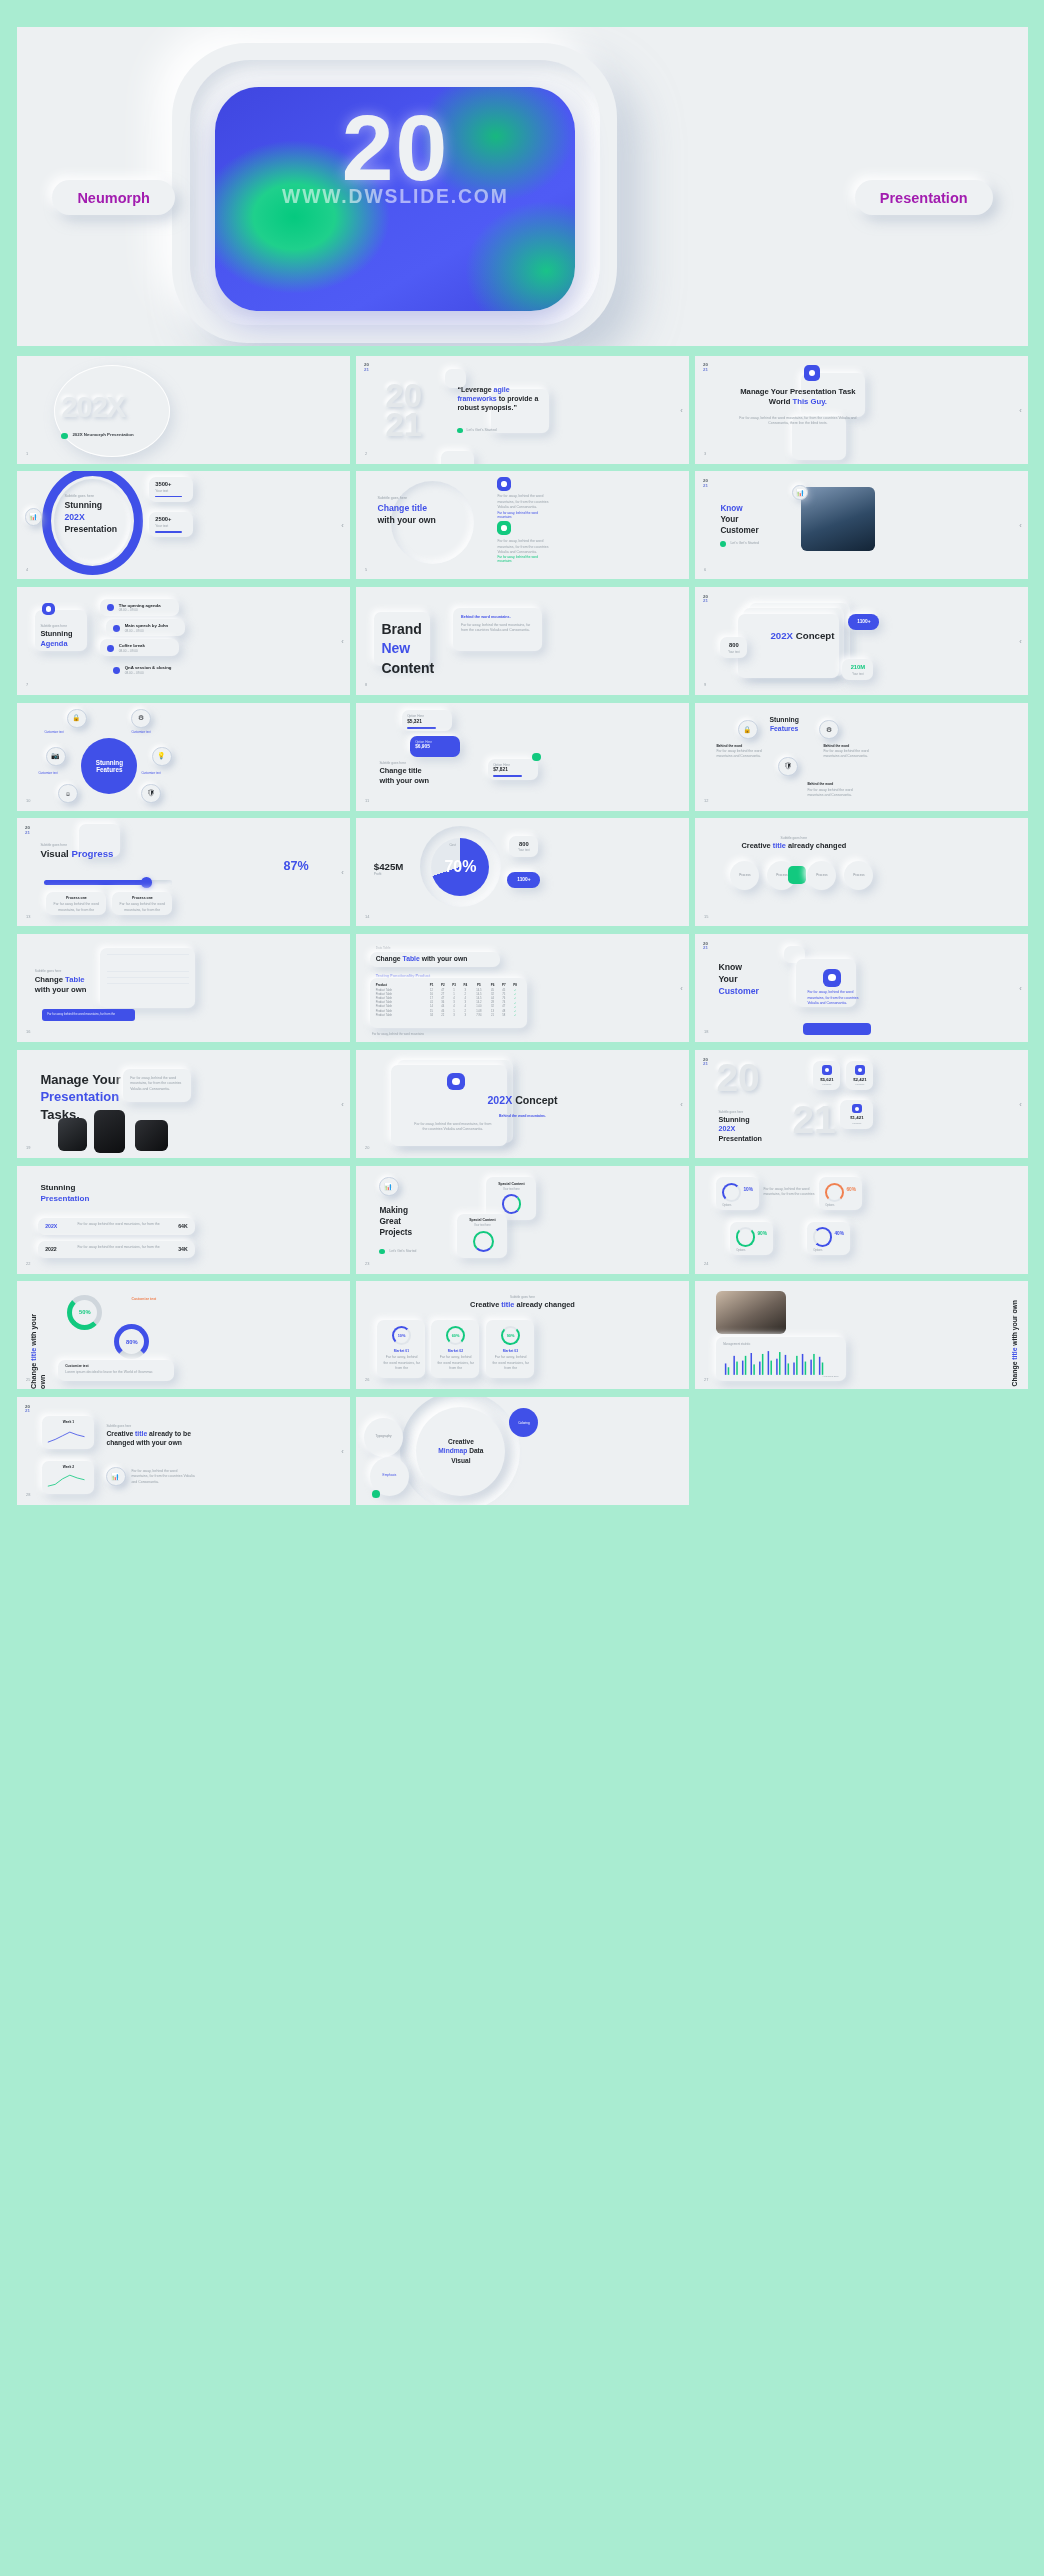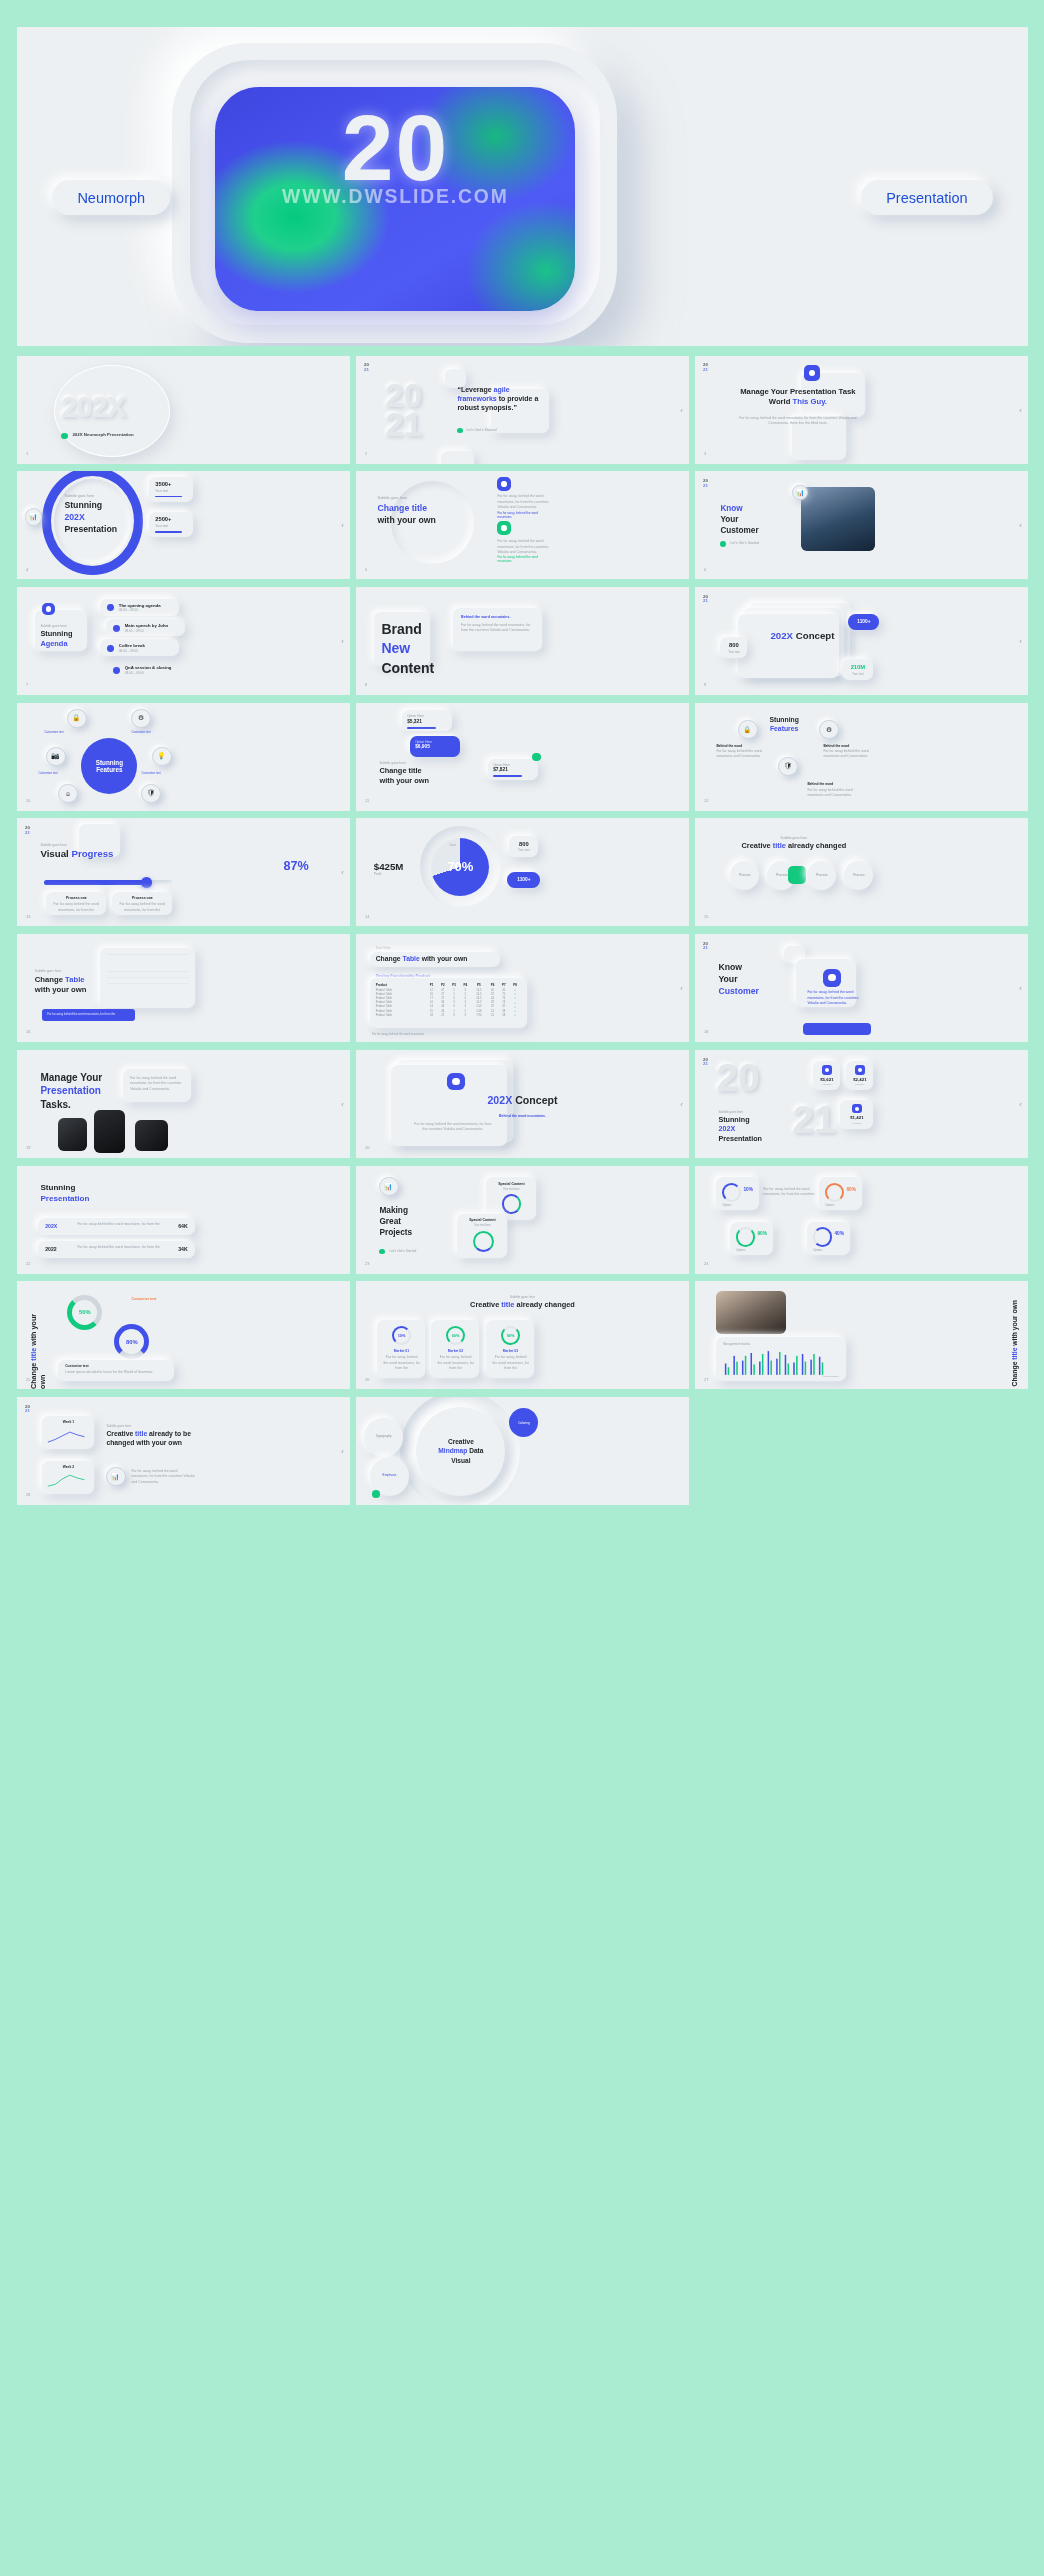--- a/index.html
+++ b/index.html
@@ -73,23 +73,23 @@
     letter-spacing: 1.9px;
   }
   .pill {
     position: absolute;
     top: 153px;
     height: 35px;
     padding: 0 25px;
     display: flex; align-items: center; justify-content: center;
     border-radius: 19.3px;
     background: #eef1f3;
-    color: #1d4ed8;
+    color: #a21caf;
     font-size: 14.5px;
-    font-weight: 400;
+    font-weight: 700;
     box-shadow:
       -4.8px -4.8px 10.6px rgba(255,255,255,0.95),
       5.8px 5.8px 12.6px rgba(163,177,198,0.5);
   }
   .pill.left  { left: 35px; }
   .pill.right { right: 35px; }
 
   
   .grid {
     margin: 9.7px 17.4px 0 17.4px;
@@ -410,21 +410,21 @@
       <div style="position:absolute;left:0;right:0;top:3.9px;text-align:center;font-size:3.5px;font-weight:700;color:#23272b;">Process one</div>
       <div style="position:absolute;left:5.8px;top:9.7px;width:48px;text-align:center;" class="blur-txt">Far far away behind the word mountains, far from the</div>
     </div>
     <div class="footnum">13</div>
     <div class="arrow">‹</div>
   </div>
 
   <div class="thumb">
     <div style="position:absolute;left:64px;top:7.7px;width:81px;height:81px;border-radius:50%;background:#eef1f3;box-shadow:inset 2.9px 2.9px 8.7px rgba(163,177,198,.4), inset -2.9px -2.9px 8.7px #fff;"></div>
     <div style="position:absolute;left:75px;top:19.3px;width:58px;height:58px;border-radius:50%;background:conic-gradient(#4050e8 0 70%, #e4e9ee 70% 100%);"></div>
-    <div style="position:absolute;left:75px;top:19.3px;width:58px;height:58px;border-radius:50%;display:flex;align-items:center;justify-content:center;font-size:13px;font-weight:700;color:#fff;">70%</div>
+    <div style="position:absolute;left:75px;top:19.3px;width:58px;height:58px;border-radius:50%;display:flex;align-items:center;justify-content:center;font-size:16px;font-weight:700;color:#fff;">70%</div>
     <div style="position:absolute;left:17.4px;top:43px;font-size:9.7px;font-weight:700;color:#23272b;">$425M</div>
     <div style="position:absolute;left:17.4px;top:54px;font-size:3.3px;color:#9aa3ab;">Profit</div>
     <div class="card-s" style="left:153px;top:17.4px;width:29px;height:21px;">
       <div style="position:absolute;left:0;right:0;top:4.8px;text-align:center;font-size:5.8px;font-weight:700;color:#23272b;">800</div>
       <div style="position:absolute;left:0;right:0;top:12.6px;text-align:center;font-size:2.9px;color:#9aa3ab;">Your text</div>
     </div>
     <div class="card-s" style="left:151px;top:54px;width:33px;height:15.5px;border-radius:7.7px;background:#4050e8;">
       <div style="position:absolute;left:0;right:0;top:4.8px;text-align:center;font-size:4.8px;font-weight:700;color:#fff;">1100+</div>
     </div>
     <div style="position:absolute;left:93px;top:25px;font-size:3.1px;color:#9aa3ab;">Cost</div>
@@ -580,21 +580,21 @@
       <span>Your</span><br>
       <span class="t-blue">Customer</span>
     </div>
     <div style="position:absolute;left:112px;top:56px;width:54px;font-size:3.5px;line-height:1.55;color:#4050e8;">Far far away, behind the word mountains, far from the countries Vokalia and Consonantia.</div>
     <div style="position:absolute;left:108px;top:89px;width:68px;height:11.6px;border-radius:3.9px;background:#4050e8;"></div>
     <div class="footnum">18</div>
     <div class="arrow">‹</div>
   </div>
 
   <div class="thumb">
-    <div style="position:absolute;left:23px;top:21px;font-size:10px;font-weight:700;line-height:1.36;color:#23272b;">
+    <div style="position:absolute;left:23px;top:21px;font-size:13px;font-weight:700;line-height:1.36;color:#23272b;">
       <span>Manage Your</span><br>
       <span class="t-blue">Presentation</span><br>
       <span>Tasks.</span>
     </div>
     <div class="card-s" style="left:106px;top:19.3px;width:68px;height:33px;">
       <div style="position:absolute;left:6.8px;top:6.8px;width:54px;" class="blur-txt">Far far away, behind the word mountains, far from the countries Vokalia and Consonantia.</div>
     </div>
     <div class="photo" style="left:41px;top:68px;width:29px;height:33px;background:linear-gradient(145deg,#3a3d42,#101214);"></div>
     <div class="photo" style="left:77px;top:60px;width:31px;height:43px;background:linear-gradient(150deg,#2a2c30,#0d0e10);"></div>
     <div class="photo" style="left:118px;top:70px;width:33px;height:31px;background:linear-gradient(135deg,#2f3135,#0c0d0f);"></div>

